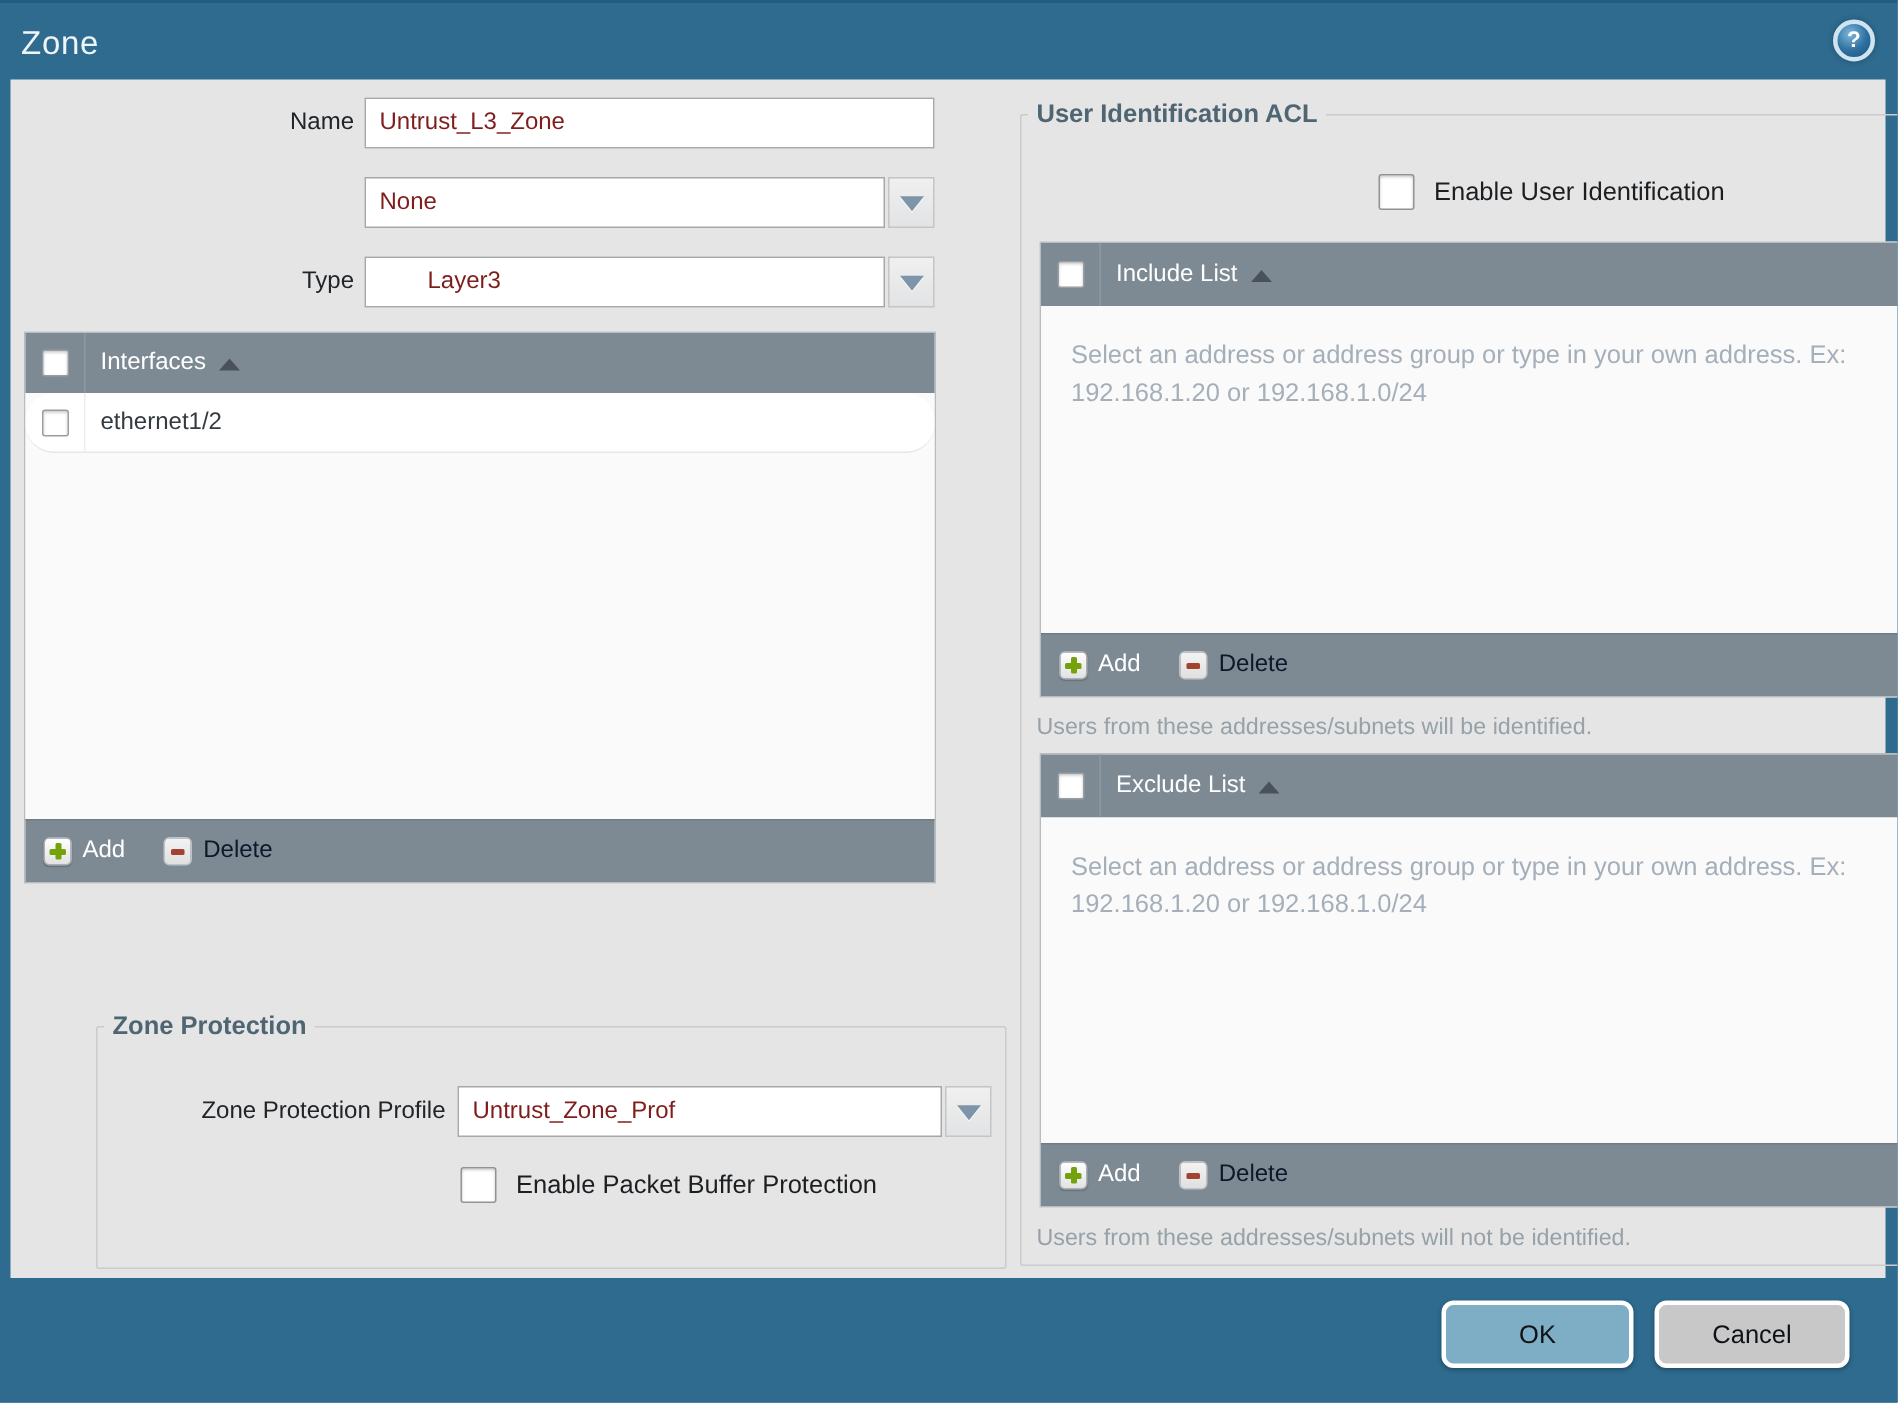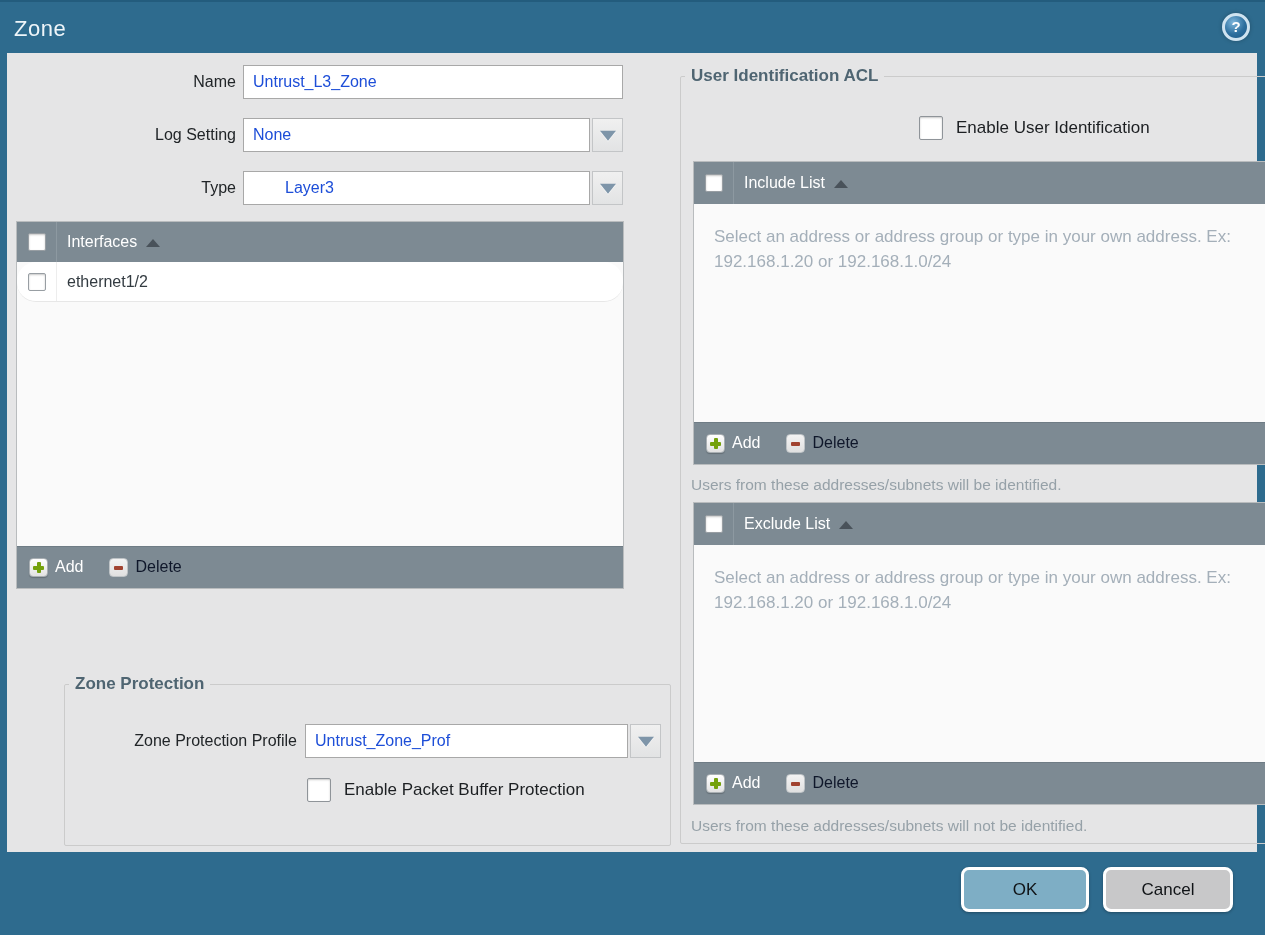--- a/index.html
+++ b/index.html
@@ -16,21 +16,21 @@
     border:3px solid #cfe3f0; color:#fff; font-size:15px; font-weight:bold; text-align:center; line-height:22px; cursor:pointer;
     box-shadow:0 0 4px rgba(0,0,0,0.25); }
 
   
   .dialog-body { position:absolute; left:7px; top:53px; width:1250px; height:799px; background:#e5e5e6; }
 
   
   .form-row { position:absolute; left:0; height:34px; }
   .form-label { position:absolute; left:0; width:229px; text-align:right; font-size:16px; color:#212528; line-height:34px; }
   .txt-input { position:absolute; left:236px; top:0; height:34px; border:1px solid #a8a8a8; background:#fff;
-    font-family:"Liberation Sans", sans-serif; font-size:16px; color:#1d4ed8; padding:0 9px; }
+    font-family:"Liberation Sans", sans-serif; font-size:16px; color:#7f1d1d; padding:0 9px; }
   .dd-btn { position:absolute; top:0; width:31px; height:34px; background:linear-gradient(#f0f0f0,#e2e3e4);
     border:1px solid #c3c5c7; cursor:pointer; }
   .tri-down { position:absolute; left:50%; top:50%; transform:translate(-50%,-42%); width:0; height:0;
     border-left:8px solid transparent; border-right:8px solid transparent; border-top:10px solid #7e95a9;
     filter:drop-shadow(0 1px 0 rgba(255,255,255,0.7)); }
 
   
   .list-table { position:absolute; background:#fafafa; border:1px solid #b9bcbe; }
   .lt-header { position:relative; background:#7d8a93; height:40px; display:flex; align-items:center; cursor:pointer; }
   .lt-cbcell { width:40px; height:100%; display:flex; align-items:center; justify-content:center; border-right:1px solid #8d99a1; flex:none; }
@@ -88,21 +88,20 @@
   </div>
 
   <div class="dialog-body">
 
     <div class="form-row" style="top:12px; width:620px;">
       <span class="form-label">Name</span>
       <input class="txt-input" style="width: 380px;" value="Untrust_L3_Zone">
     </div>
 
     <div class="form-row" style="top:65px; width:620px;">
-      <span class="form-label">Log Setting</span>
       <input class="txt-input" style="width: 347px;" value="None">
       <div class="dd-btn" style="left:585px;">
         <span class="tri-down"></span>
       </div>
     </div>
 
     <div class="form-row" style="top:118px; width:620px;">
       <span class="form-label">Type</span>
       <input class="txt-input" style="width: 347px; padding-left: 41px;" value="Layer3">
       <div class="dd-btn" style="left:585px;">

